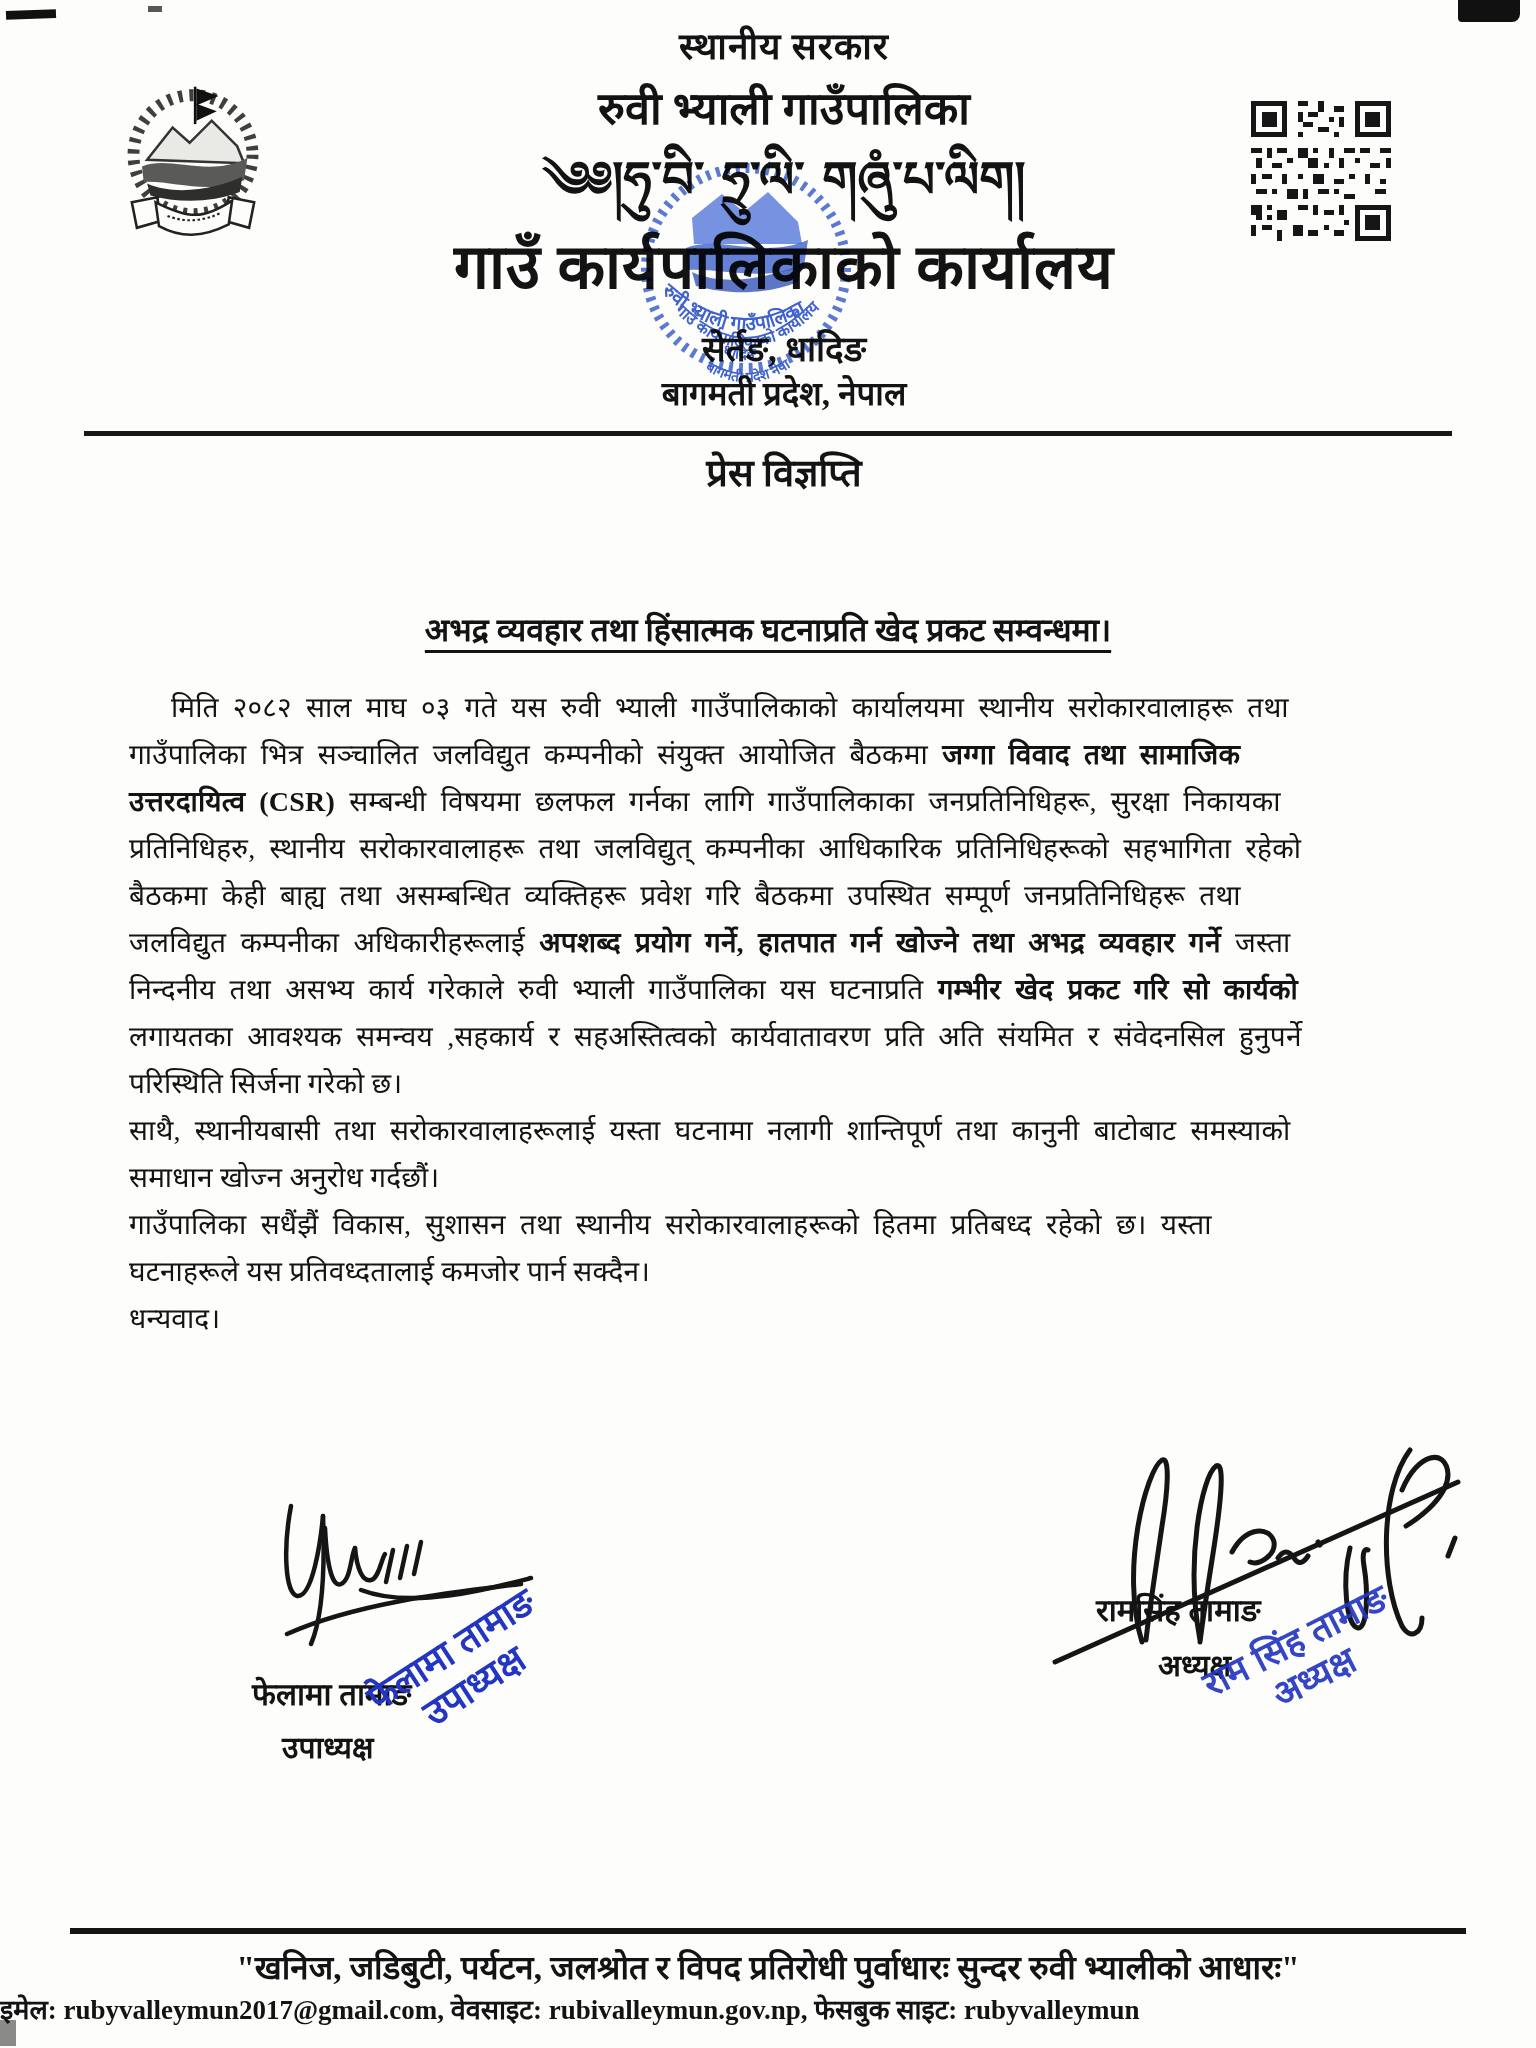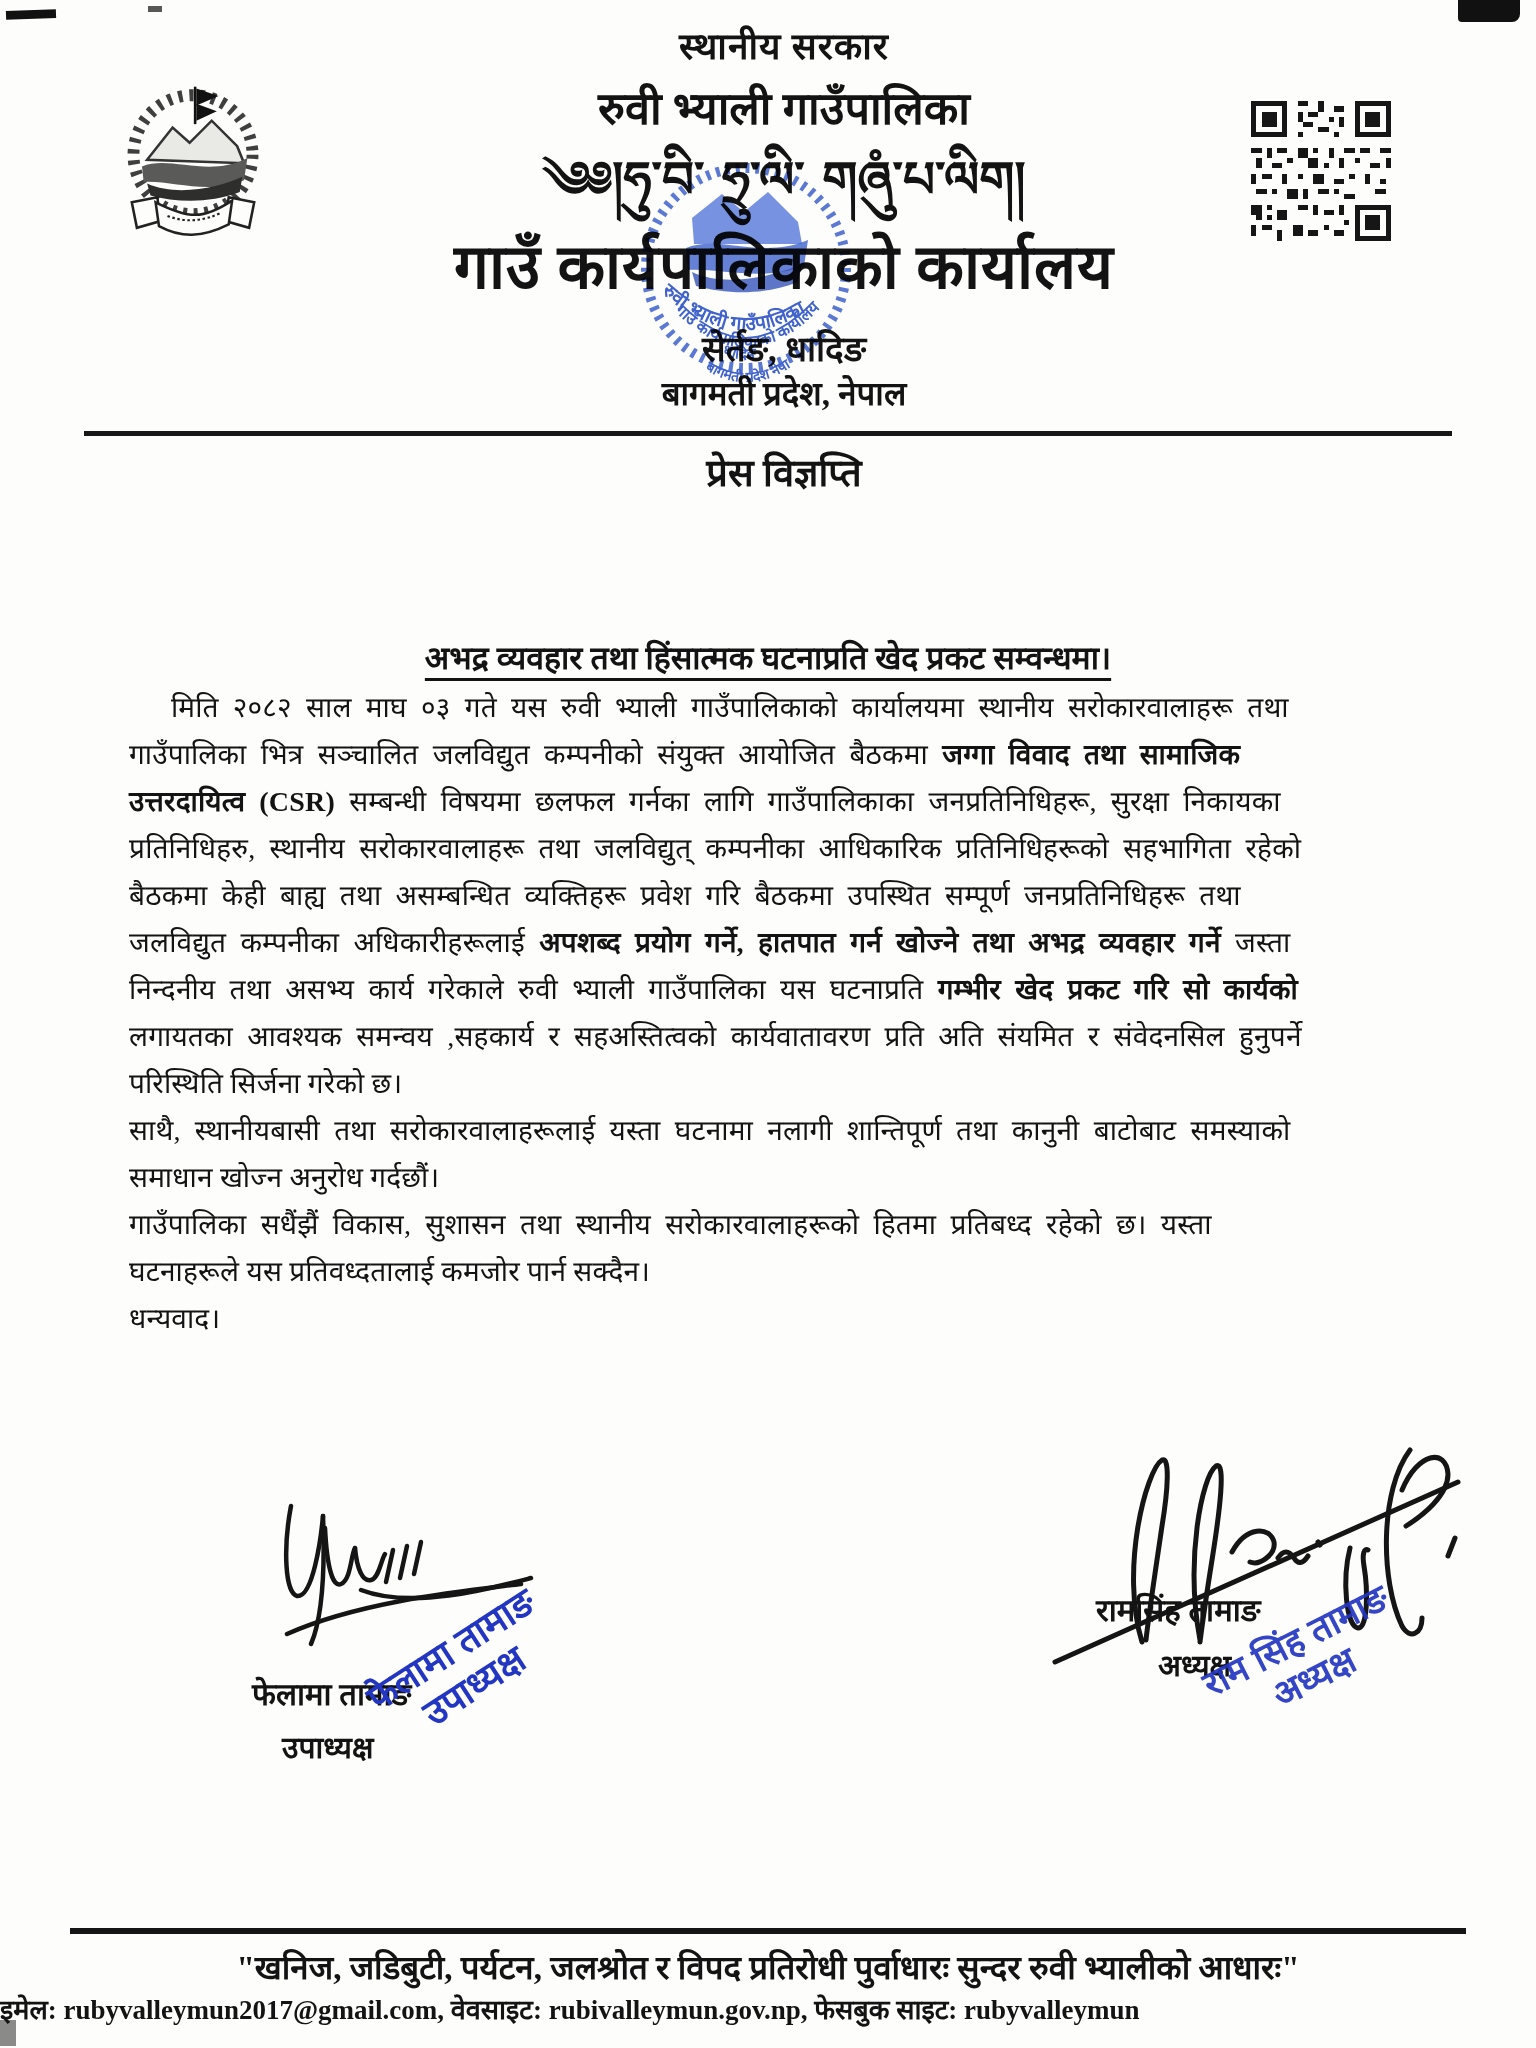--- a/index.html
+++ b/index.html
@@ -12,21 +12,21 @@
   .hdr{position:absolute;left:0;width:100%;text-align:center;line-height:1.15;padding-left:16px;}
   .h-gov   {top:26px;font-size:37px;font-weight:700;letter-spacing:1px;}
   .h-mun   {top:84px;font-size:45px;font-weight:700;}
   .h-tib   {top:152px;font-size:50px;font-weight:700;font-family:"DejaVu Sans",sans-serif;}
   .h-off   {top:232px;font-size:62px;font-weight:700;letter-spacing:1px;}
   .h-ad1   {top:330px;font-size:35px;font-weight:700;}
   .h-ad2   {top:376px;font-size:33px;font-weight:700;text-align:center;}
   .rule-top{position:absolute;left:84px;top:431px;width:1368px;height:5px;background:#181818;}
   .h-press {top:452px;font-size:38px;font-weight:700;text-underline-offset:8px;}
   .subject {position:absolute;left:0;top:607px;width:100%;text-align:center;font-size:32px;font-weight:700;
-            text-decoration:underline;text-underline-offset:9px;margin-top:28px;}
+            text-decoration:underline;text-underline-offset:9px;}
   
   .emblem{position:absolute;left:108px;top:74px;width:170px;height:175px;}
   .qr{position:absolute;left:1246px;top:96px;width:150px;height:150px;}
   .cstamp{position:absolute;left:622px;top:148px;width:248px;height:268px;mix-blend-mode:multiply;opacity:.92;}
   
   .bodytxt{position:absolute;left:129px;top:684px;width:1290px;}
   .bline{font-size:28px;line-height:47px;white-space:nowrap;letter-spacing:.2px;}
   .bline.j{word-spacing:7px;}
   .bline.ind{padding-left:42px;}
   .bline b{font-weight:700;}

